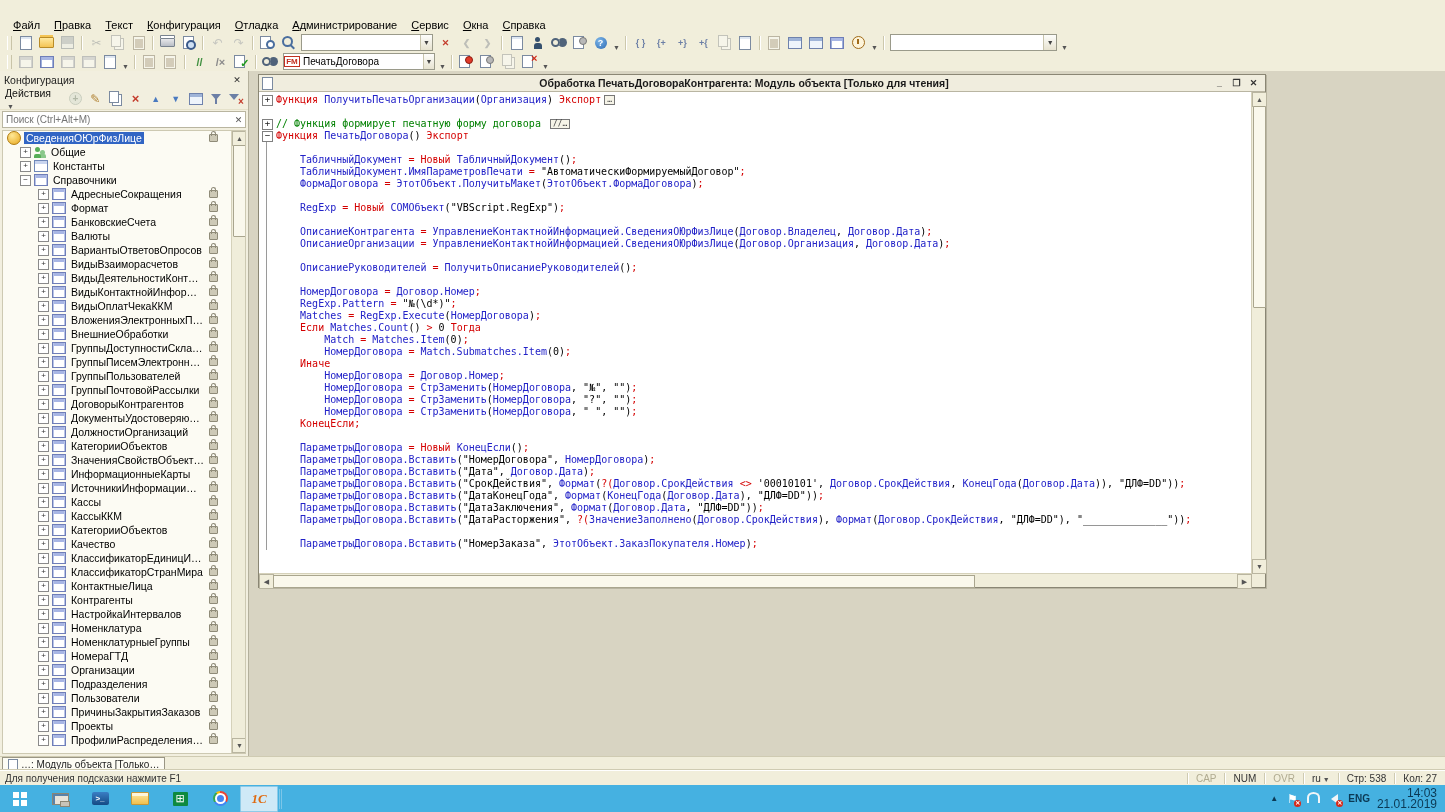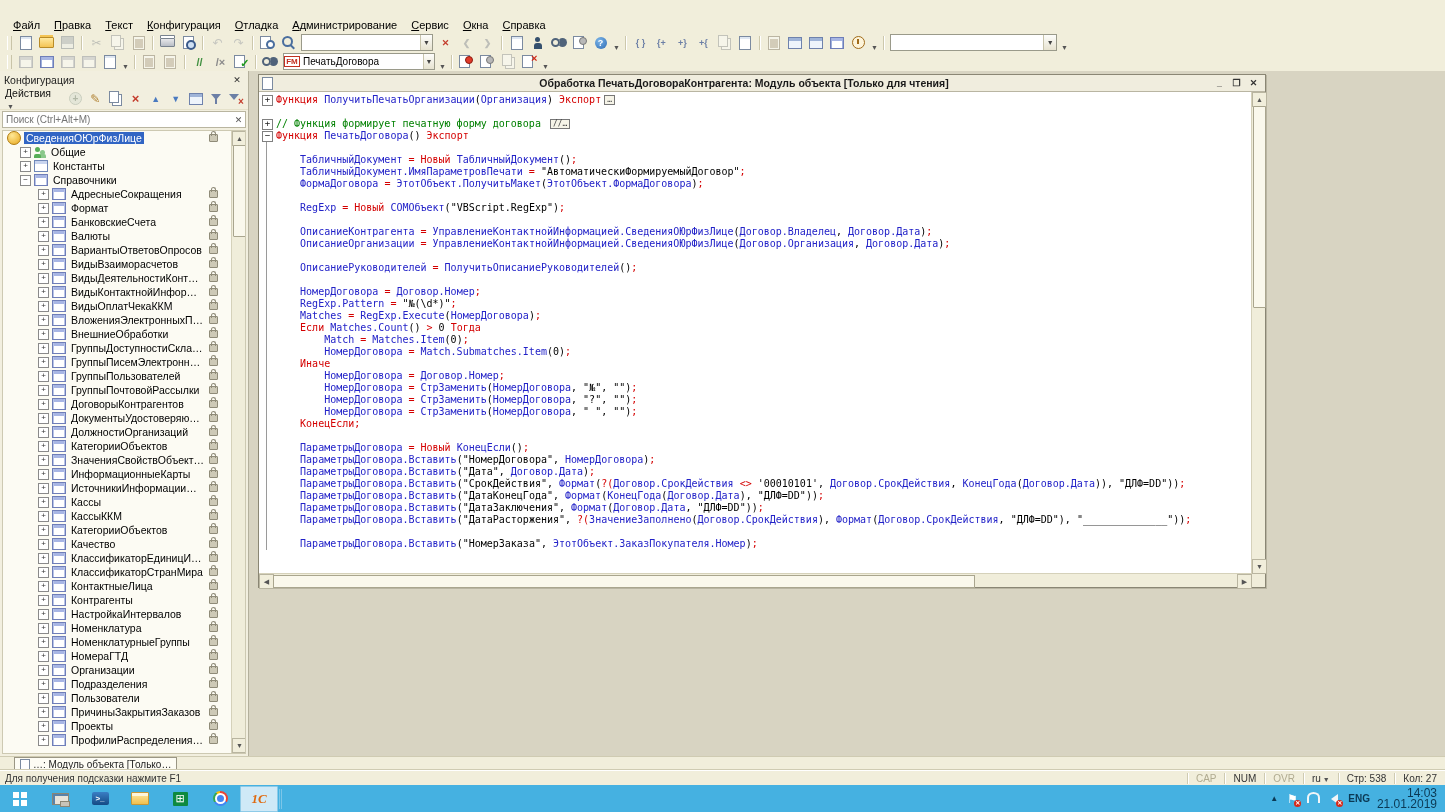--- a/index.html
+++ b/index.html
@@ -122,21 +122,21 @@
   .ecode{position:absolute;left:0;top:0;right:13px;bottom:13px;background:#fff;overflow:hidden;padding-top:2px;}
   .cl{display:flex;height:12px;line-height:12px;font-family:"DejaVu Sans Mono",monospace;font-size:10px;white-space:pre;}
   .cl .m{width:17px;flex:none;position:relative;}
   .cl.g .m::before{content:"";position:absolute;left:7px;top:0;bottom:0;border-left:1px solid #9a9a9a;}
   .fbox{position:absolute;left:3px;top:1px;width:9px;height:9px;border:1px solid #808080;background:#fff;font-size:9px;line-height:7px;text-align:center;color:#222;font-family:"DejaVu Sans Mono",monospace;z-index:1;}
   .tk-k,.tk-o{color:#d40000;} .tk-i{color:#2222c8;} .tk-c{color:#008000;} .tk-p,.tk-s{color:#000;}
   .xbox{display:inline-block;border:1px solid #777;background:#f6f4e8;color:#444;font-size:8px;line-height:8px;padding:0 2px;margin-left:3px;vertical-align:1px;}
   .corner{position:absolute;right:0;bottom:0;width:13px;height:13px;background:#f0edda;}
 
   
-  .tabbar{position:absolute;left:0;top:756px;right:0;height:14px;background:#f1eedb;border-top:1px solid #cfcbb2;display:flex;align-items:flex-end;padding-left:14px;}
+  .tabbar{position:absolute;left:0;top:756px;right:0;height:14px;background:#f1eedb;border-top:1px solid #cfcbb2;display:flex;align-items:flex-end;padding-left:2px;}
   .wtab{height:13px;display:flex;align-items:center;background:#fdfcf4;border:1px solid #9a9684;border-bottom:none;font-size:10px;color:#222;padding:0 5px;max-width:170px;white-space:nowrap;}
   .wtab .ticn{width:8px;height:10px;background:#fff;border:1px solid #7b8aa0;margin-right:3px;flex:none;}
   .statusbar{position:absolute;left:0;top:770px;right:0;height:15px;background:#f1eedb;border-top:1px solid #fff;box-shadow:0 -1px 0 #cfcbb2;display:flex;align-items:center;font-size:10px;color:#333;}
   .sb-hint{flex:1;padding-left:5px;}
   .sbcell{border-left:1px solid #cfcbb2;box-shadow:inset 1px 0 0 #fff;padding:0 8px;height:11px;line-height:11px;}
   .sbcell.off{color:#b0ab90;}
   .sbcell .dd{font-size:7px;color:#555;}
 
   
   .taskbar{position:absolute;left:0;top:785px;right:0;height:27px;background:#45b1e1;border-bottom:2px solid #123a50;display:flex;align-items:center;}

